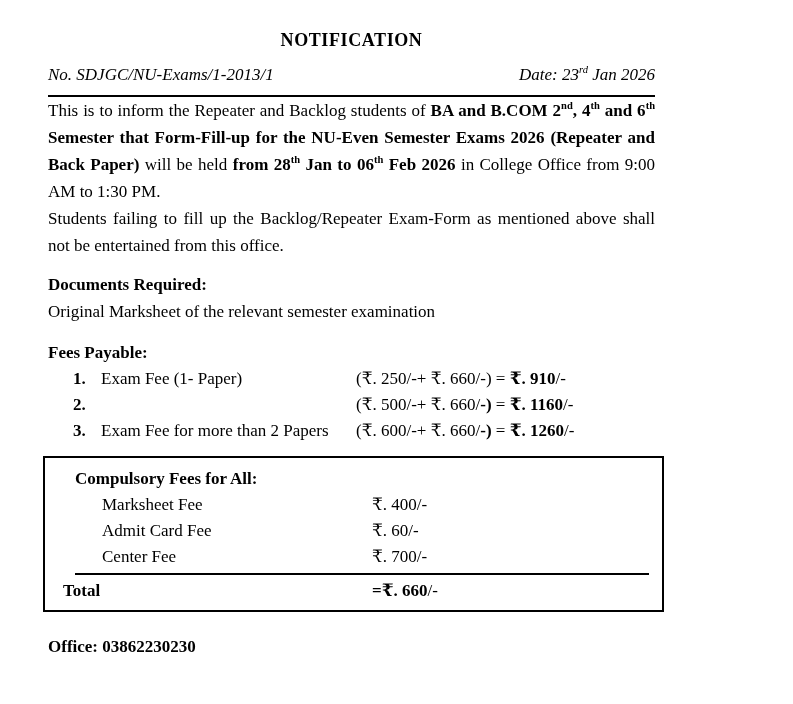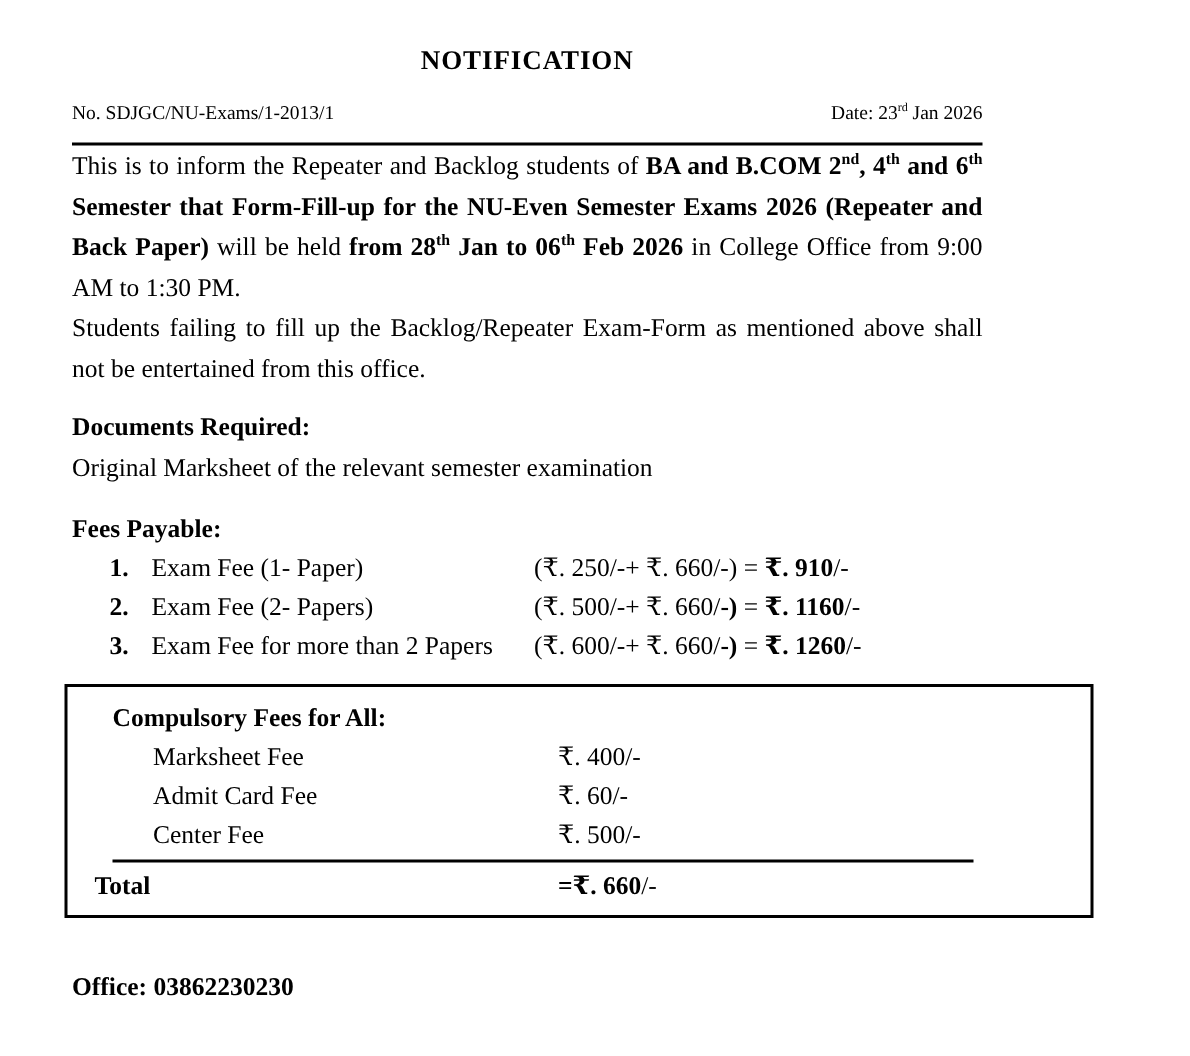--- a/index.html
+++ b/index.html
@@ -11,52 +11,52 @@
     overflow:hidden;
   }
   .page{padding:30px 93px 0 48px;width:607px;}
 
   .doc-title{
     text-align:center;font-weight:bold;font-size:18px;line-height:20px;
     letter-spacing:0.6px;
   }
   .ref-row{
     display:flex;justify-content:space-between;align-items:baseline;
-    margin-top:14px;line-height:22px;font-size:13px;
+    margin-top:14px;line-height:22px;font-size:17px;font-style:italic;
   }
   .rule{margin-top:9px;border-bottom:2px solid #000;height:0;}
 
   p.para{margin:0;text-align:justify;line-height:27px;}
   .para-intro{margin-top:16px;}
   .para-warning{margin-top:7px;}
 
   .sec-heading{font-weight:bold;line-height:27px;}
   .docs-heading{margin-top:12px;}
   .sec-body{line-height:27px;}
   .fees-heading{margin-top:14px;}
 
   .fee-list{margin-top:0;}
   .fee-item{position:relative;height:26px;line-height:26px;}
   .fee-num{position:absolute;left:25px;font-weight:bold;}
   .fee-label{position:absolute;left:53px;}
   .fee-expr{position:absolute;left:308px;white-space:nowrap;}
 
   .fees-box{
-    margin-top:12px;margin-left:-5px;width:686px;
+    margin-top:12px;margin-left:-5px;width:621px;
     border:2px solid #000;box-sizing:border-box;
     padding:8px 0 6px 0;
   }
   .box-heading{margin-left:30px;font-weight:bold;line-height:26px;}
   .box-row{position:relative;height:26px;line-height:26px;}
   .box-label{position:absolute;left:57px;font-family:Liberation Serif, serif;}
   .box-amount{position:absolute;left:327px;white-space:nowrap;}
   .box-divider{margin:3px 0 3px 30px;width:574px;border-top:2px solid #000;height:0;}
   .total-row .box-label{left:18px;font-weight:bold;text-align:right;}
 
-  .office-line{margin-top:33px;font-weight:bold;line-height:26px;}
+  .office-line{margin-top:22px;font-weight:bold;line-height:26px;}
 
   sup{font-size:0.62em;line-height:0;vertical-align:super;}
   b{font-weight:bold;}
 </style>
 </head>
 <body>
 
 <div class="page">
 
   <div class="doc-title">NOTIFICATION</div>
@@ -80,21 +80,20 @@
   <div class="fee-list">
 
       <div class="fee-item">
         <span class="fee-num">1.</span>
         <span class="fee-label">Exam Fee (1- Paper)</span>
         <span class="fee-expr"><span><span>(₹. 250/-+ ₹. 660/-) = </span></span><b>₹. 910</b><span>/-</span></span>
       </div>
 
       <div class="fee-item">
         <span class="fee-num">2.</span>
-        <span class="fee-label">Exam Fee (2- Papers)</span>
         <span class="fee-expr"><span><span>(₹. 500/-+ ₹. 660/</span><b>-)</b><span> = </span></span><b>₹. 1160</b><span>/-</span></span>
       </div>
 
       <div class="fee-item">
         <span class="fee-num">3.</span>
         <span class="fee-label">Exam Fee for more than 2 Papers</span>
         <span class="fee-expr"><span><span>(₹. 600/-+ ₹. 660/</span><b>-)</b><span> = </span></span><b>₹. 1260</b><span>/-</span></span>
       </div>
     </div>
 
@@ -107,21 +106,21 @@
           <span class="box-amount">₹. 400/-</span>
         </div>
 
         <div class="box-row">
           <span class="box-label">Admit Card Fee</span>
           <span class="box-amount">₹. 60/-</span>
         </div>
 
         <div class="box-row">
           <span class="box-label">Center Fee</span>
-          <span class="box-amount">₹. 500/-</span>
+          <span class="box-amount">₹. 700/-</span>
         </div>
       </div>
     <div class="box-divider"></div>
     <div class="box-row total-row">
       <span class="box-label">Total</span>
       <span class="box-amount"><b>=₹. 660</b><span>/-</span></span>
     </div>
   </div>
 
   <div class="office-line">Office: 03862230230</div>

